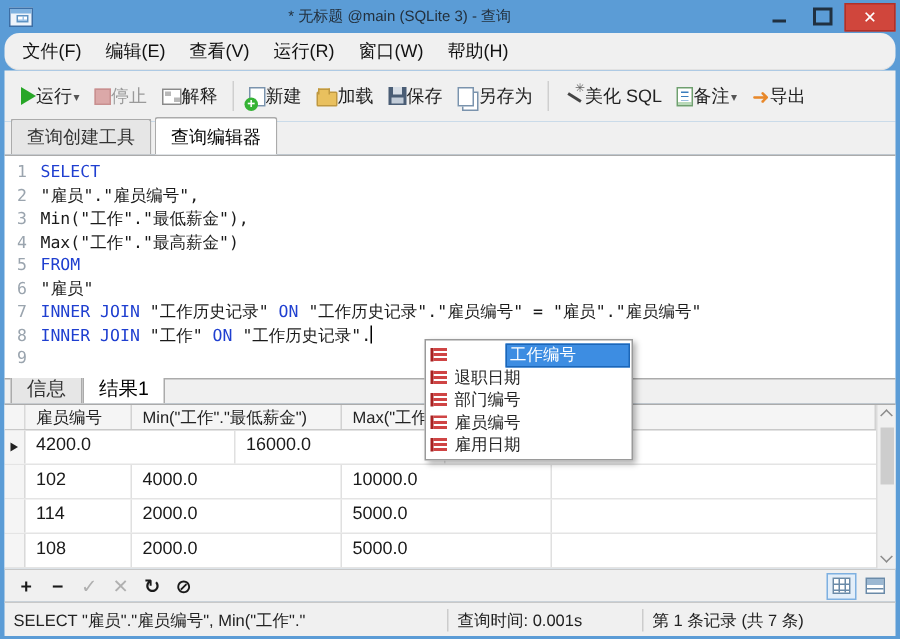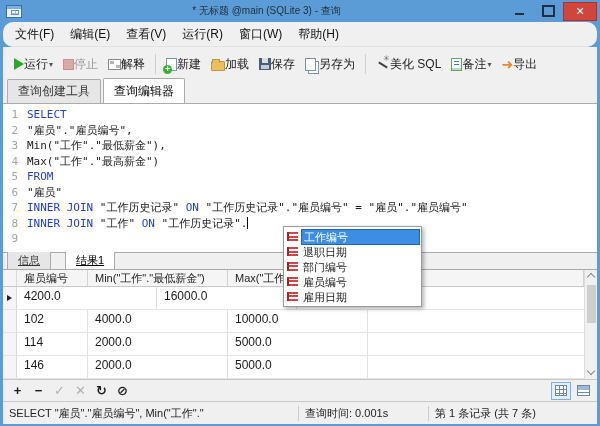--- a/index.html
+++ b/index.html
@@ -68,25 +68,25 @@
   .ed-cursor { display:inline-block; width:1px; height:12px; background:#000; vertical-align:-2px; }
 
   
   .dropdown { position:absolute; left:283px; top:226px; width:139px; background:#fff; border:1px solid #9a9a9a;
       box-shadow:2px 2px 4px rgba(0,0,0,.3); z-index:50; padding:2px 1px; }
   .dd-item { height:15px; display:flex; align-items:center; font-size:11px; }
   .dd-icon { width:11px; height:9px; margin:0 3px 0 2px; flex:none;
       background:repeating-linear-gradient(#cf4444 0 2px, #fff 2px 3.5px);
       border-left:2px solid #a82222; }
   .dd-label { flex:1; padding:0 2px; color:#222; line-height:14px; white-space:nowrap; }
-  .dd-item.sel .dd-label { background:#3d8de2; border:1px solid #1c66b8; color:#fff; }
+  .dd-item.sel .dd-label { background:#3d8de2; border:1px solid #1c66b8; color:#fff;margin-left:36px; }
 
   
   .rtabrow { height:17px; background:#f0f0f0; display:flex; align-items:flex-end; padding-left:4px; border-top:1px solid #ababab; }
-  .rtab { padding:1px 10px; border:1px solid #ababab; border-bottom:none; background:#e6e6e6; margin-right:14px; font-size:11px; color:#333;text-decoration:underline; }
+  .rtab { padding:1px 10px; border:1px solid #ababab; border-bottom:none; background:#e6e6e6; margin-right:0; font-size:13px; color:#333; }
   .rtab.active { background:#fff; color:#000; }
 
   
   .grid-wrap { height:110px; background:#fff; position:relative; border-top:1px solid #ababab; display:flex; }
   .grid { flex:1; overflow:hidden; }
   .g-head { display:flex; height:17px; background:#f5f5f5; border-bottom:1px solid #c9c9c9; font-size:11px; color:#222; }
   .g-row { display:flex; height:23px; border-bottom:1px solid #e4e4e4; font-size:12px; }
   .g-marker { width:14px; flex:none; border-right:1px solid #d9d9d9; background:#f5f5f5; display:flex; align-items:center; justify-content:center; }
   .g-marker .tri { width:0; height:0; border-left:5px solid #222; border-top:3.5px solid transparent; border-bottom:3.5px solid transparent; }
   .g-cell { padding:2px 7px 0; border-right:1px solid #e0e0e0; overflow:hidden; white-space:nowrap; }
@@ -266,21 +266,21 @@
         </div>
         <div class="g-row">
           <div class="g-marker"></div>
           <div class="g-cell c1">114</div>
           <div class="g-cell c2">2000.0</div>
           <div class="g-cell c3">5000.0</div>
           <div class="g-cell cfill"></div>
         </div>
         <div class="g-row">
           <div class="g-marker"></div>
-          <div class="g-cell c1">146</div>
+          <div class="g-cell c1">108</div>
           <div class="g-cell c2">2000.0</div>
           <div class="g-cell c3">5000.0</div>
           <div class="g-cell cfill"></div>
         </div>
       </div>
     <div class="vscroll">
       <div class="sc-arrow up"></div>
       <div class="sc-thumb"></div>
       <div class="sc-space"></div>
       <div class="sc-arrow down"></div>

